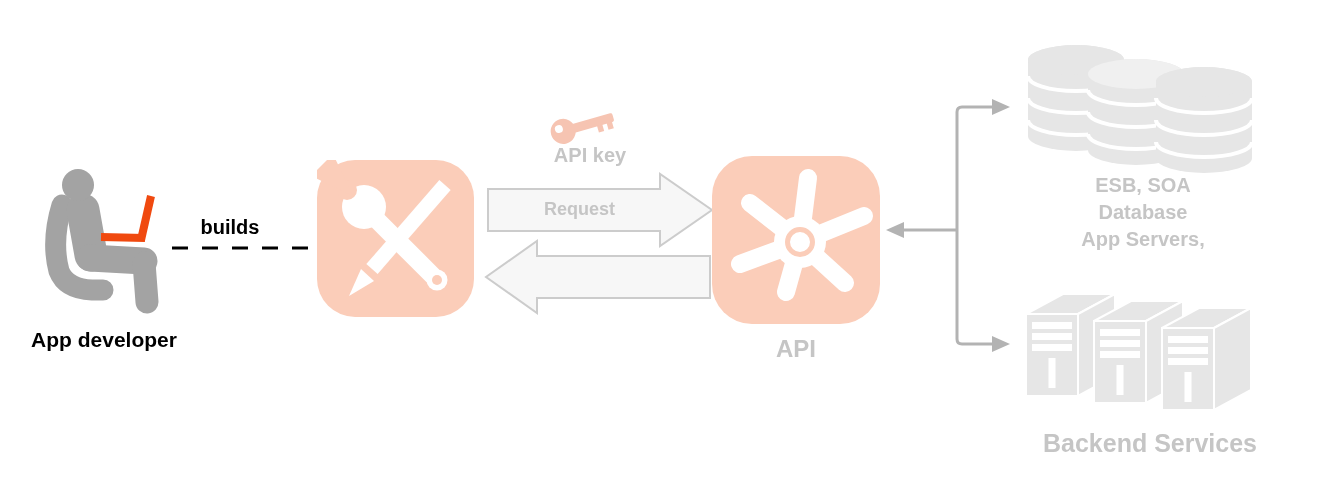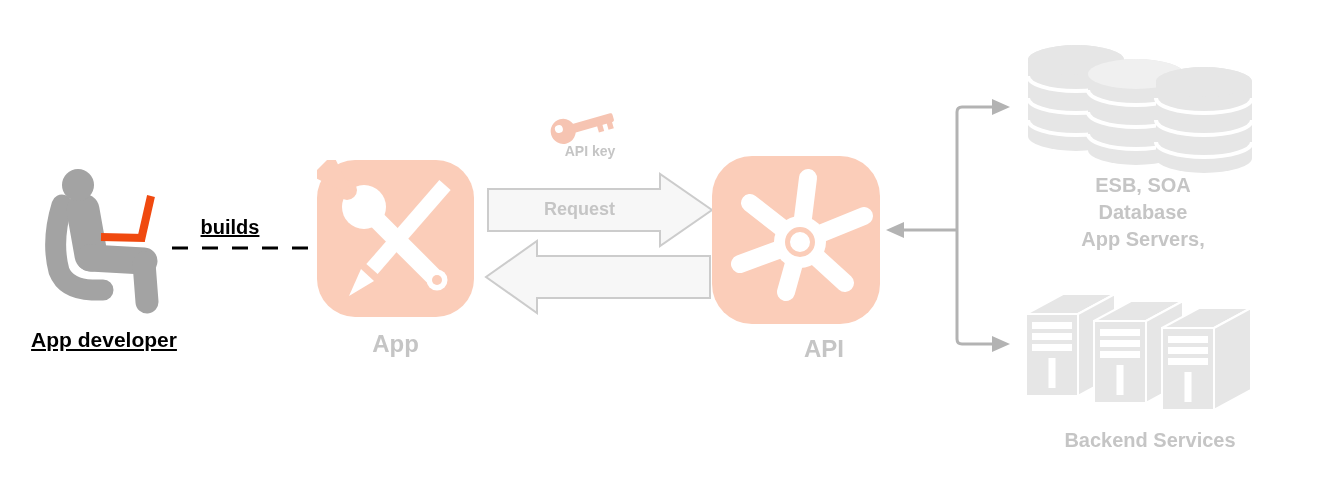--- a/index.html
+++ b/index.html
@@ -5,21 +5,21 @@
   :root{
     --icon-bg:#FBCDB9; --key:#F6C4B2; --laptop:#F0490F; --person:#A3A3A3;
     --shape-gray:#E6E6E6; --shape-gray-light:#F0F0F0; --arrow-fill:#F7F7F7;
     --arrow-border:#CCCCCC; --faded-text:#C5C5C5; --connector:#B3B3B3; --black-text:#000000;
   }
   html,body{margin:0;padding:0;background:#fff;}
   .canvas{position:relative;width:1342px;height:504px;background:#fff;overflow:hidden;
           font-family:"Liberation Sans", sans-serif;}
   .abs{position:absolute;}
   .lbl{position:absolute;font-weight:bold;text-align:center;line-height:1.2;}
-  .black{color:var(--black-text);text-decoration:underline;}
+  .black{color:var(--black-text);}
   .faded{color:var(--faded-text);}
   .iconcard{position:absolute;background:var(--icon-bg);border-radius:38px;}
   .person-fill{fill:var(--person);}
   .person-stroke{stroke:var(--person);fill:none;}
   .laptop-stroke{stroke:var(--laptop);fill:none;}
   .white-f{fill:#ffffff;}
   .salmon-f{fill:var(--icon-bg);}
   .white-s{stroke:#ffffff;fill:none;}
   .key-f{fill:var(--key);}
   .gray-f{fill:var(--shape-gray);}
@@ -58,32 +58,31 @@
       <line class="white-s" stroke-width="18" stroke-linecap="round" x1="56" y1="56" x2="116" y2="116"></line>
       <circle class="white-f" cx="47" cy="47" r="22"></circle>
       <circle class="salmon-f" cx="30" cy="30" r="10"></circle>
       <polygon class="salmon-f" points="36,36 16,-6 -6,16"></polygon>
       <circle class="white-f" cx="120" cy="120" r="10.5"></circle>
       <circle class="salmon-f" cx="120" cy="120" r="5"></circle>
       <line class="white-s" stroke-width="15" x1="128" y1="25" x2="55" y2="109"></line>
       <polygon class="white-f" points="32,136 57,121 44,109"></polygon>
     </svg>
   </div>
-  <div class="lbl faded" style="left:317px;top:330px;width:157px;font-size:24px">App</div>
 
   <svg class="abs" style="left:543px;top:96px" width="90" height="52" viewBox="0 0 90 52">
     <g transform="rotate(-16 25 34)">
       <circle class="key-f" cx="20" cy="34" r="12.5"></circle>
       <rect class="key-f" x="28" y="29.5" width="44" height="9" rx="2"></rect>
       <rect class="key-f" x="54" y="38" width="5.5" height="7"></rect>
       <rect class="key-f" x="64" y="38" width="5.5" height="7"></rect>
       <circle class="white-f" cx="16.5" cy="30.5" r="4"></circle>
     </g>
   </svg>
-  <div class="lbl faded" style="left:535px;top:143px;width:110px;font-size:14px">API key</div>
+  <div class="lbl faded" style="left:535px;top:143px;width:110px;font-size:20px">API key</div>
 
   <svg class="abs" style="left:487px;top:172px" width="228" height="77" viewBox="0 0 228 77">
     <polygon class="arrow-shape" points="1,17 173,17 173,2 225,38 173,74 173,59 1,59"></polygon>
   </svg>
   <div class="lbl faded" style="left:497px;top:199px;width:165px;font-size:18px">Request</div>
 
   <svg class="abs" style="left:484px;top:239px" width="228" height="77" viewBox="0 0 228 77">
     <polygon class="arrow-shape" points="226,17 53,17 53,2 2,38 53,74 53,59 226,59"></polygon>
   </svg>
 
@@ -94,21 +93,21 @@
         <line x1="88" y1="86" x2="38" y2="47"></line>
         <line x1="88" y1="86" x2="28" y2="108"></line>
         <line x1="88" y1="86" x2="74" y2="136"></line>
         <line x1="88" y1="86" x2="133" y2="127"></line>
         <line x1="88" y1="86" x2="152" y2="60"></line>
       </g>
       <circle class="white-f" cx="88" cy="86" r="26"></circle>
       <circle cx="88" cy="86" r="12.5" fill="#ffffff" stroke="var(--icon-bg)" stroke-width="5"></circle>
     </svg>
   </div>
-  <div class="lbl faded" style="left:740px;top:335px;width:168px;font-size:24px">API</div>
+  <div class="lbl faded" style="left:712px;top:335px;width:168px;font-size:24px">API</div>
 
   <svg class="abs" style="left:880px;top:95px" width="140" height="265" viewBox="0 0 140 265">
     <path class="conn-s" d="M 113 12 L 82 12 Q 77 12 77 17 L 77 244 Q 77 249 82 249 L 113 249"></path>
     <line class="conn-s" x1="77" y1="135" x2="24" y2="135"></line>
     <polygon class="conn-f" points="112,4 130,12 112,20"></polygon>
     <polygon class="conn-f" points="112,241 130,249 112,257"></polygon>
     <polygon class="conn-f" points="24,127 6,135 24,143"></polygon>
   </svg>
 
   <svg class="abs" style="left:1018px;top:38px" width="248" height="142" viewBox="0 0 248 142">
@@ -149,15 +148,15 @@
         <rect class="white-f" x="6" y="30" width="40" height="7"></rect>
         <rect class="white-f" x="6" y="41" width="40" height="7"></rect>
         <rect class="white-f" x="6" y="52" width="40" height="7"></rect>
         <rect class="white-f" x="22.5" y="66" width="7" height="30"></rect>
       </g>
     </defs>
     <use href="#tower" transform="translate(8,14)"></use>
     <use href="#tower" transform="translate(76,21)"></use>
     <use href="#tower" transform="translate(144,28)"></use>
   </svg>
-  <div class="lbl faded" style="left:1010px;top:428px;width:280px;font-size:20px">Backend Services</div>
+  <div class="lbl faded" style="left:1010px;top:428px;width:280px;font-size:25px">Backend Services</div>
 
 </div>
 
 </body></html>

